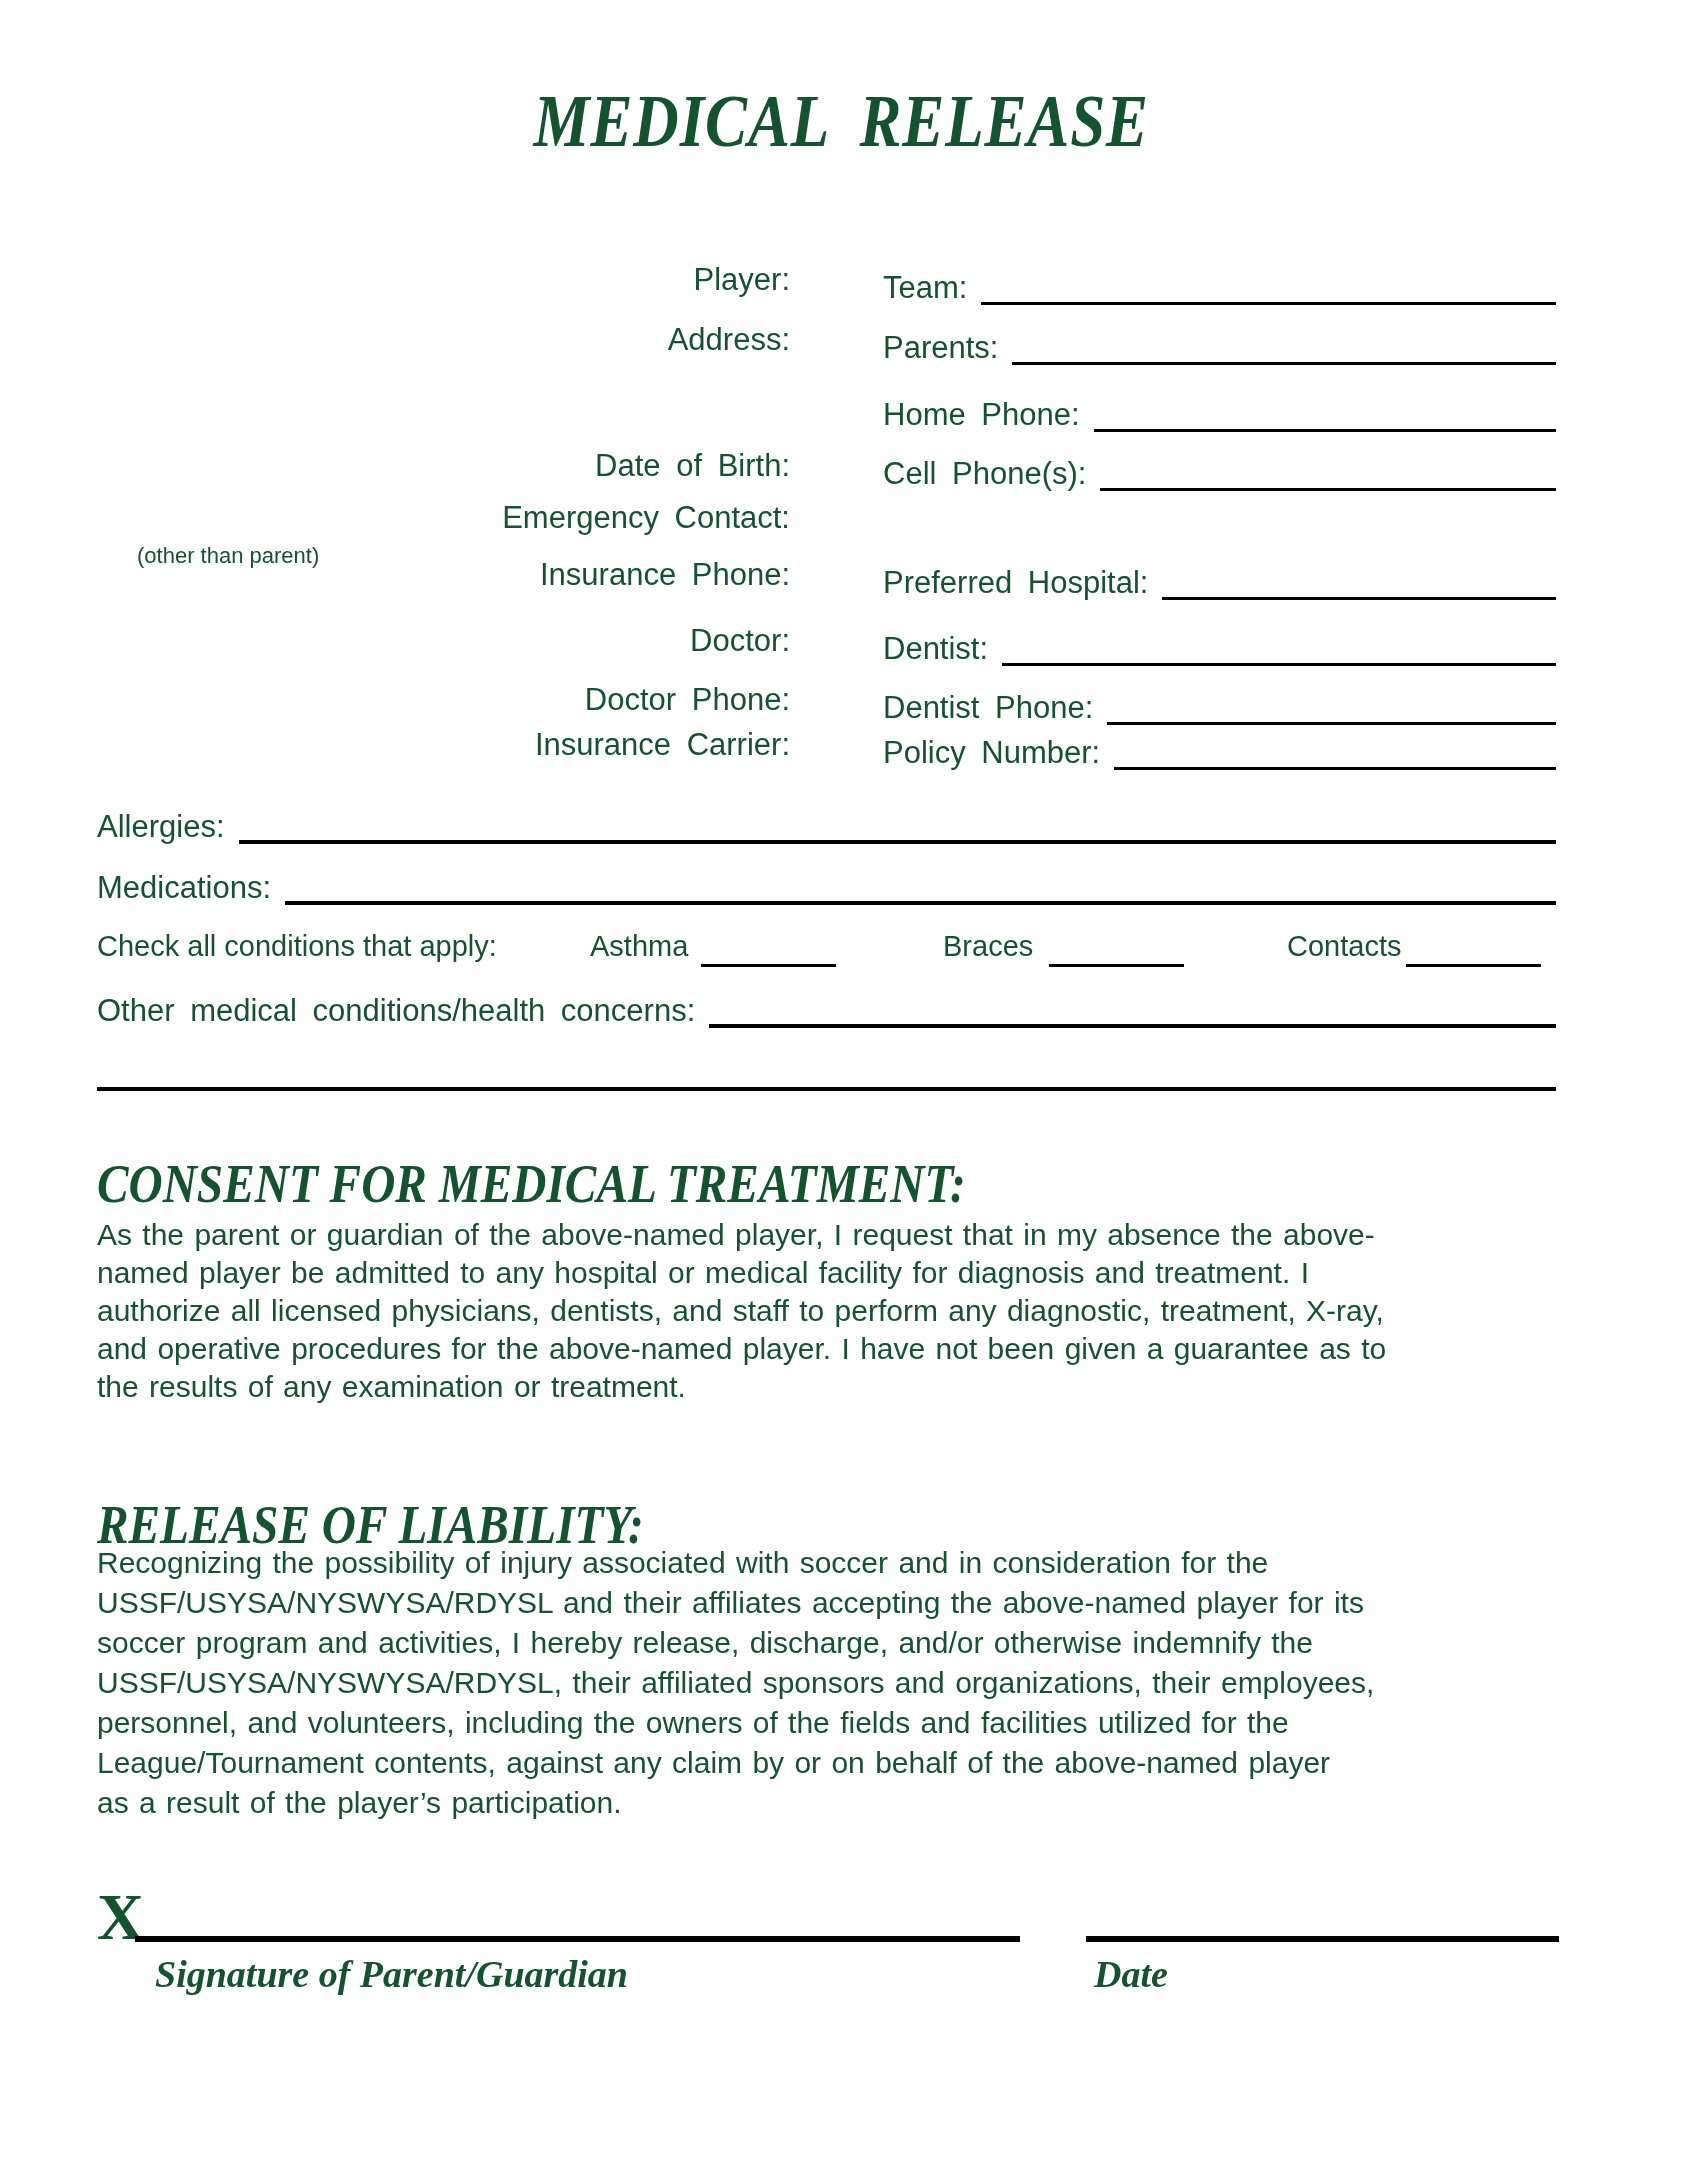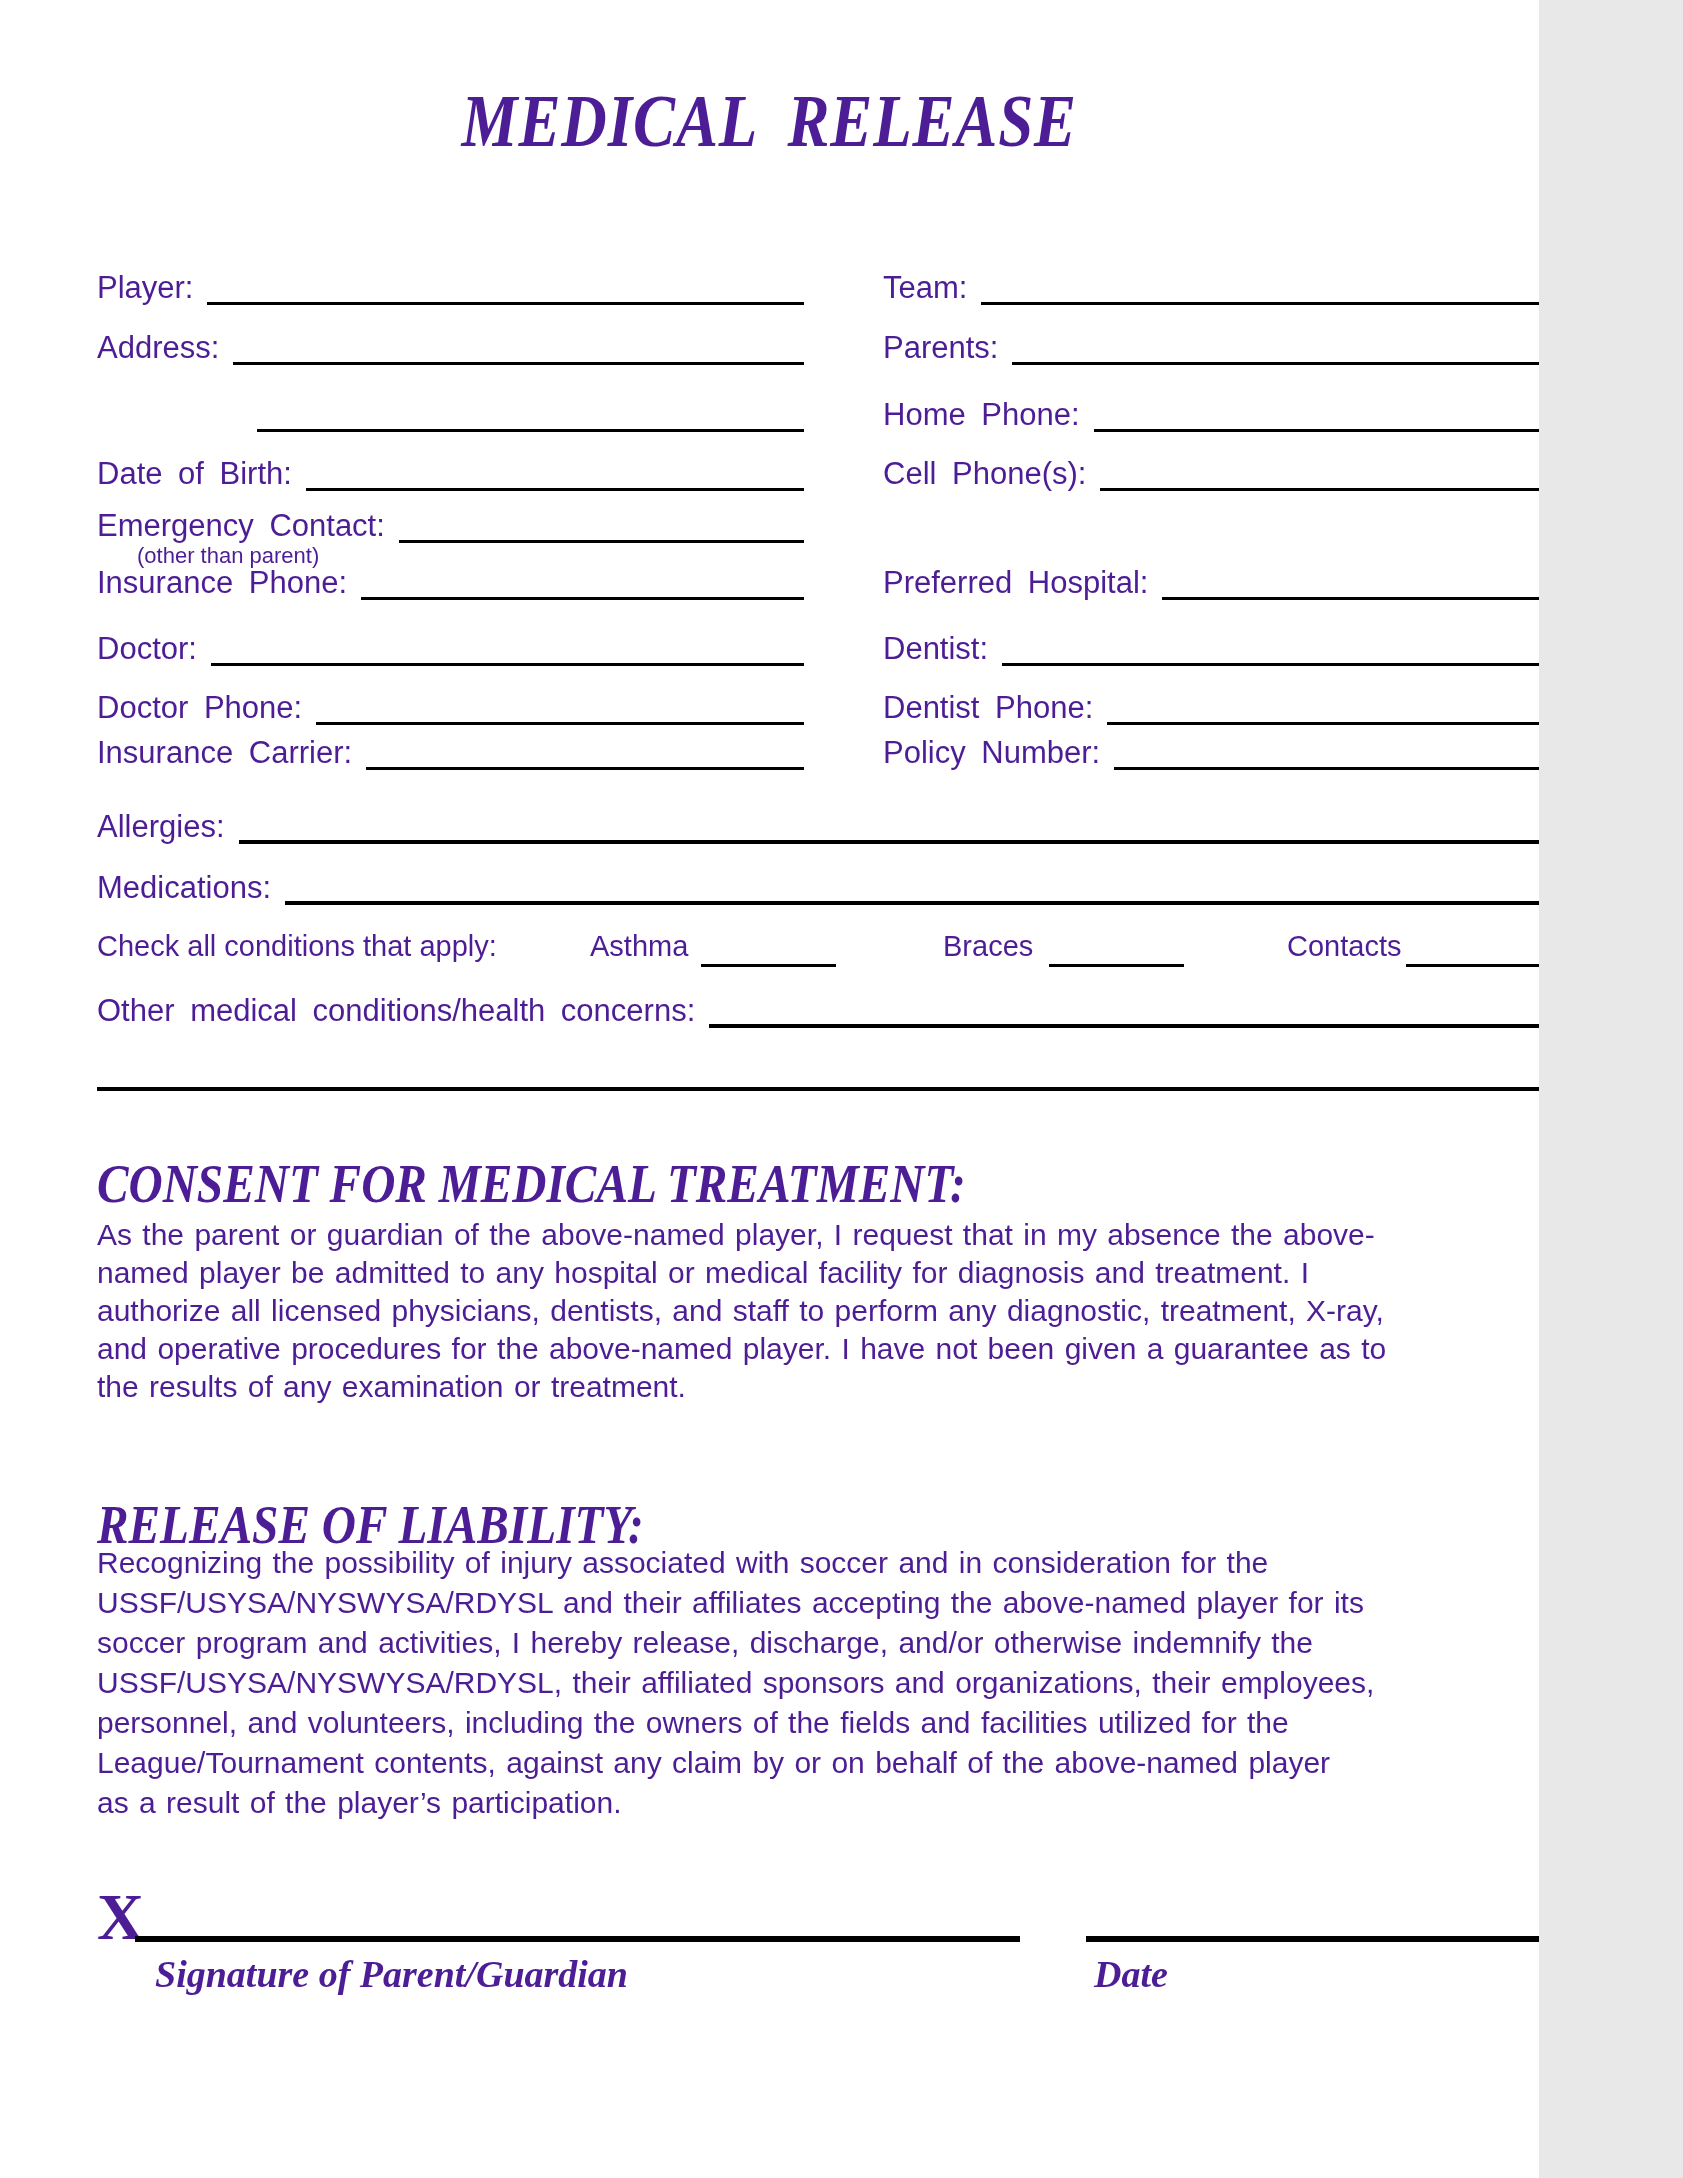--- a/index.html
+++ b/index.html
@@ -1,38 +1,38 @@
 <!DOCTYPE html>
 <html><head>
 <meta charset="utf-8">
 <style>
   html,body { margin:0; padding:0; }
   body { background:#e8e8e8; }
   .page {
     position:relative;
-    width:1539px;
+    width:1683px;
     height:2178px;
     background:#ffffff;
     font-family:"Liberation Sans", sans-serif;
-    color:#4c1d95;
+    color:#14532d;
     overflow:hidden;
   }
   .title-wrap { position:absolute; top:83px; left:0; width:100%; text-align:center; }
   .title {
     display:inline-block;
     font-family:"Liberation Serif", serif;
     font-weight:bold; font-style:italic;
     font-size:75px; line-height:1;
     transform:scaleX(0.84); transform-origin:center bottom;
     word-spacing:18px; letter-spacing:1px;
     white-space:nowrap;
   }
   .row { position:absolute; left:97px; width:1459px; height:42px; display:flex; }
   .cell { display:flex; align-items:flex-end; }
-  .cell-l { width:707px; }
+  .cell-l { width:707px;flex-direction:column; }
   .cell-r { width:673px; margin-left:79px; }
   .cell-full { width:1459px; }
   .lbl {
     font-size:31px; line-height:34px;
     white-space:nowrap; padding-right:14px;
     word-spacing:7px;
   }
   .line { flex:1; border-bottom:3px solid #000; height:6px; }
   .thickline { flex:1; border-bottom:4px solid #000; height:6px; }
   .spacer { display:inline-block; width:160px; }

